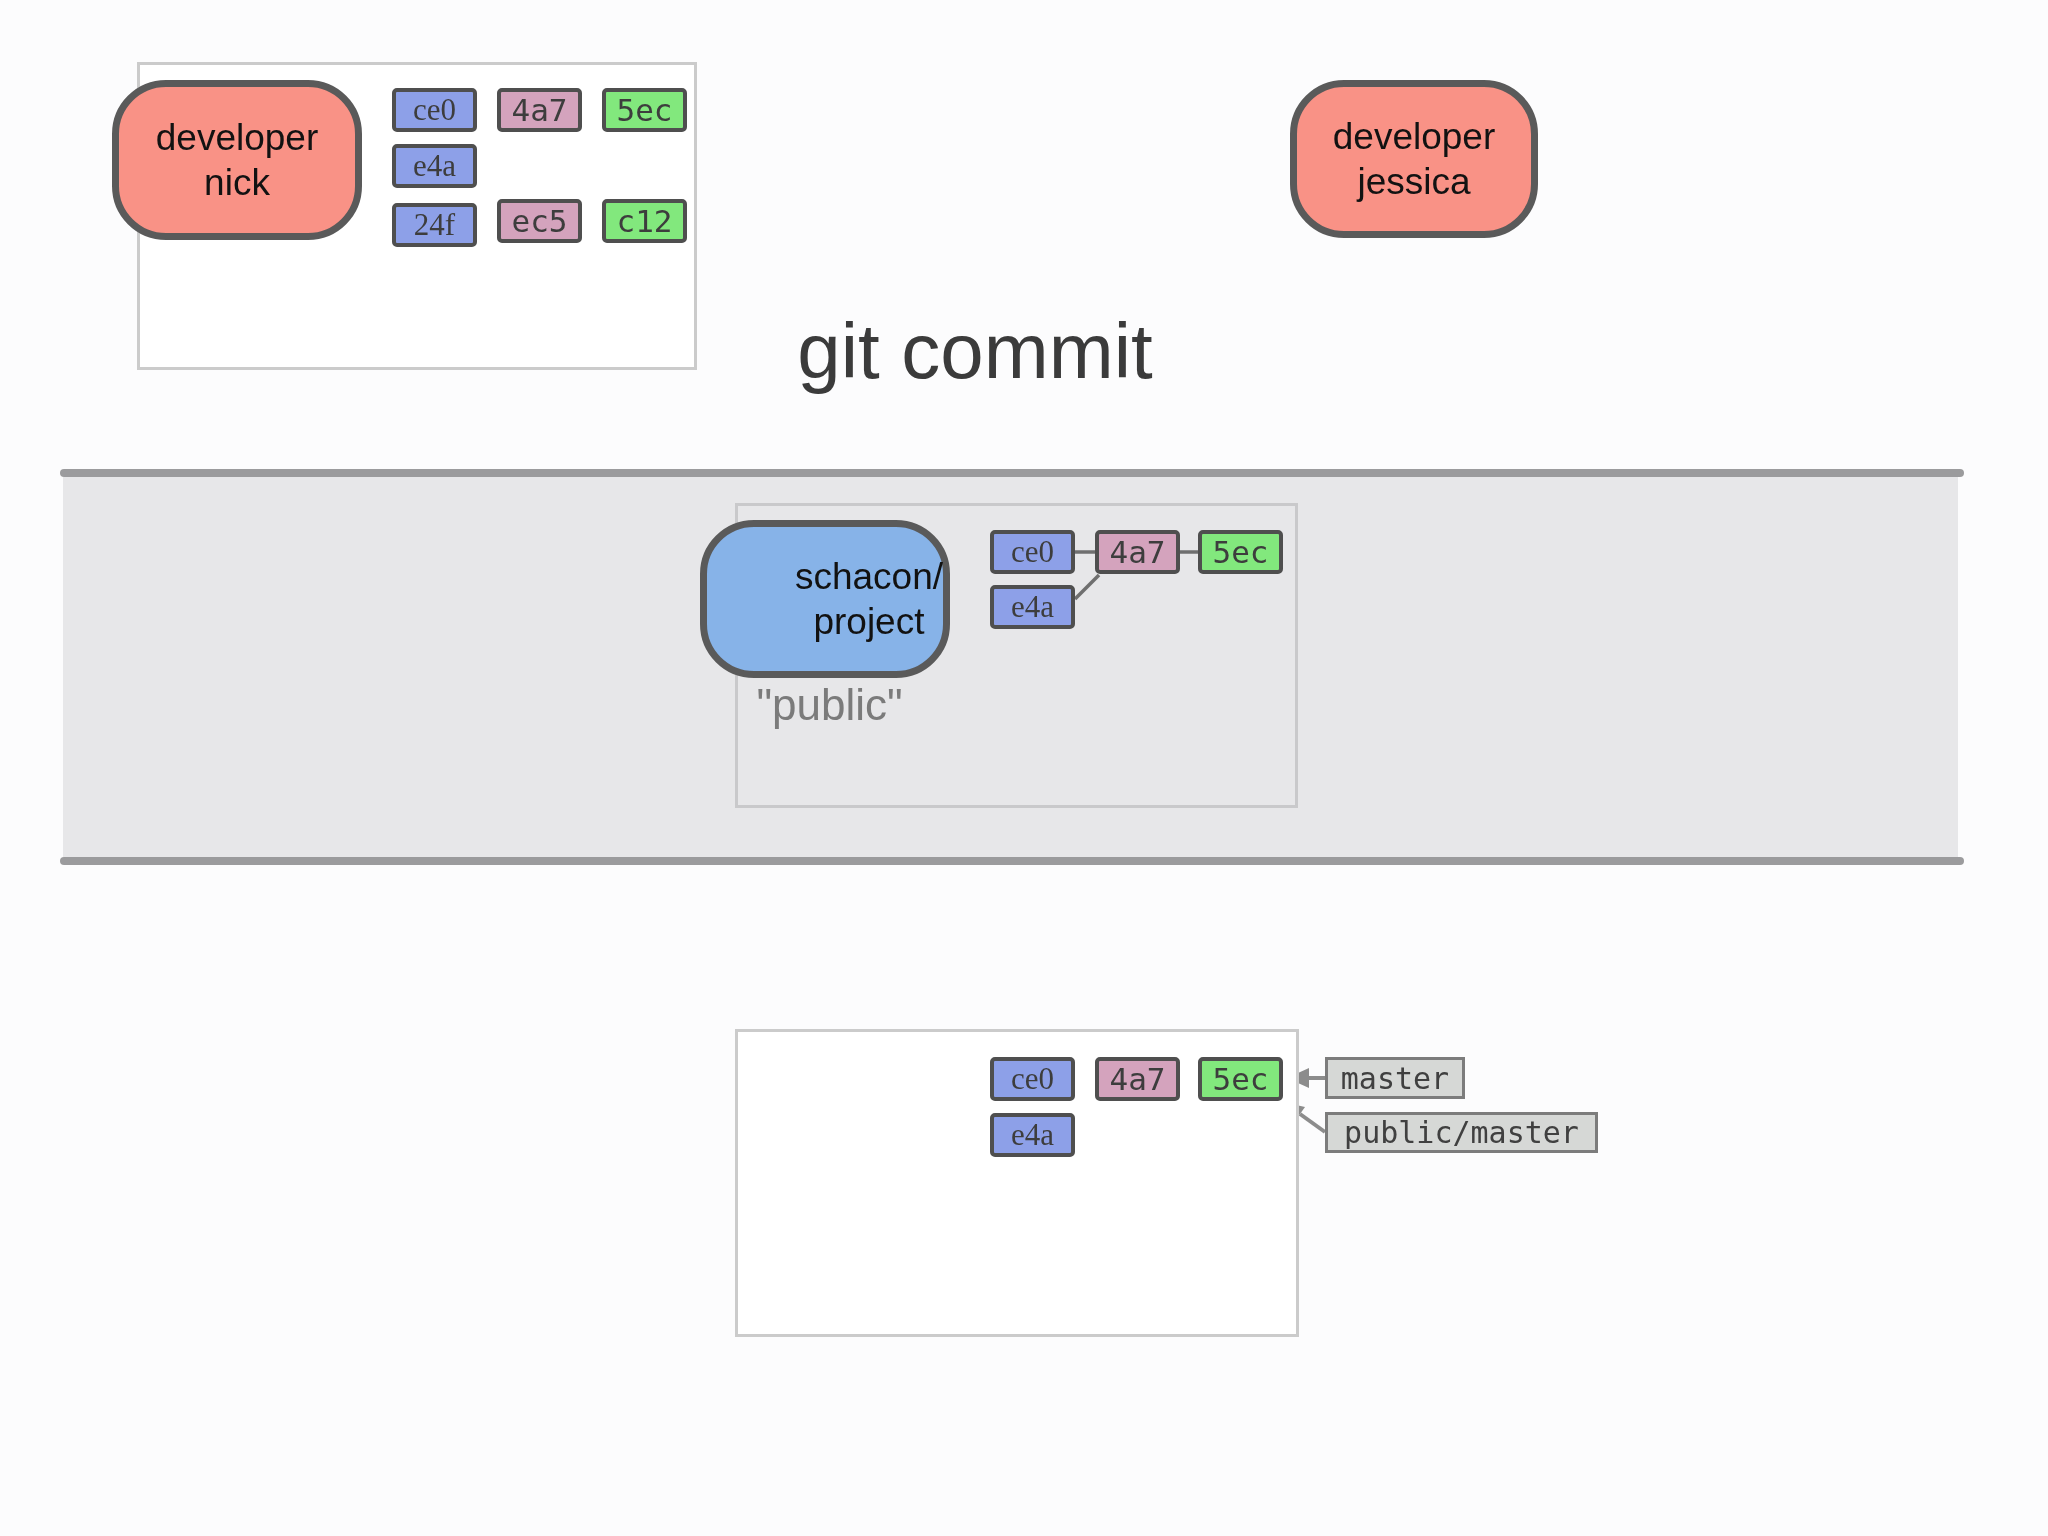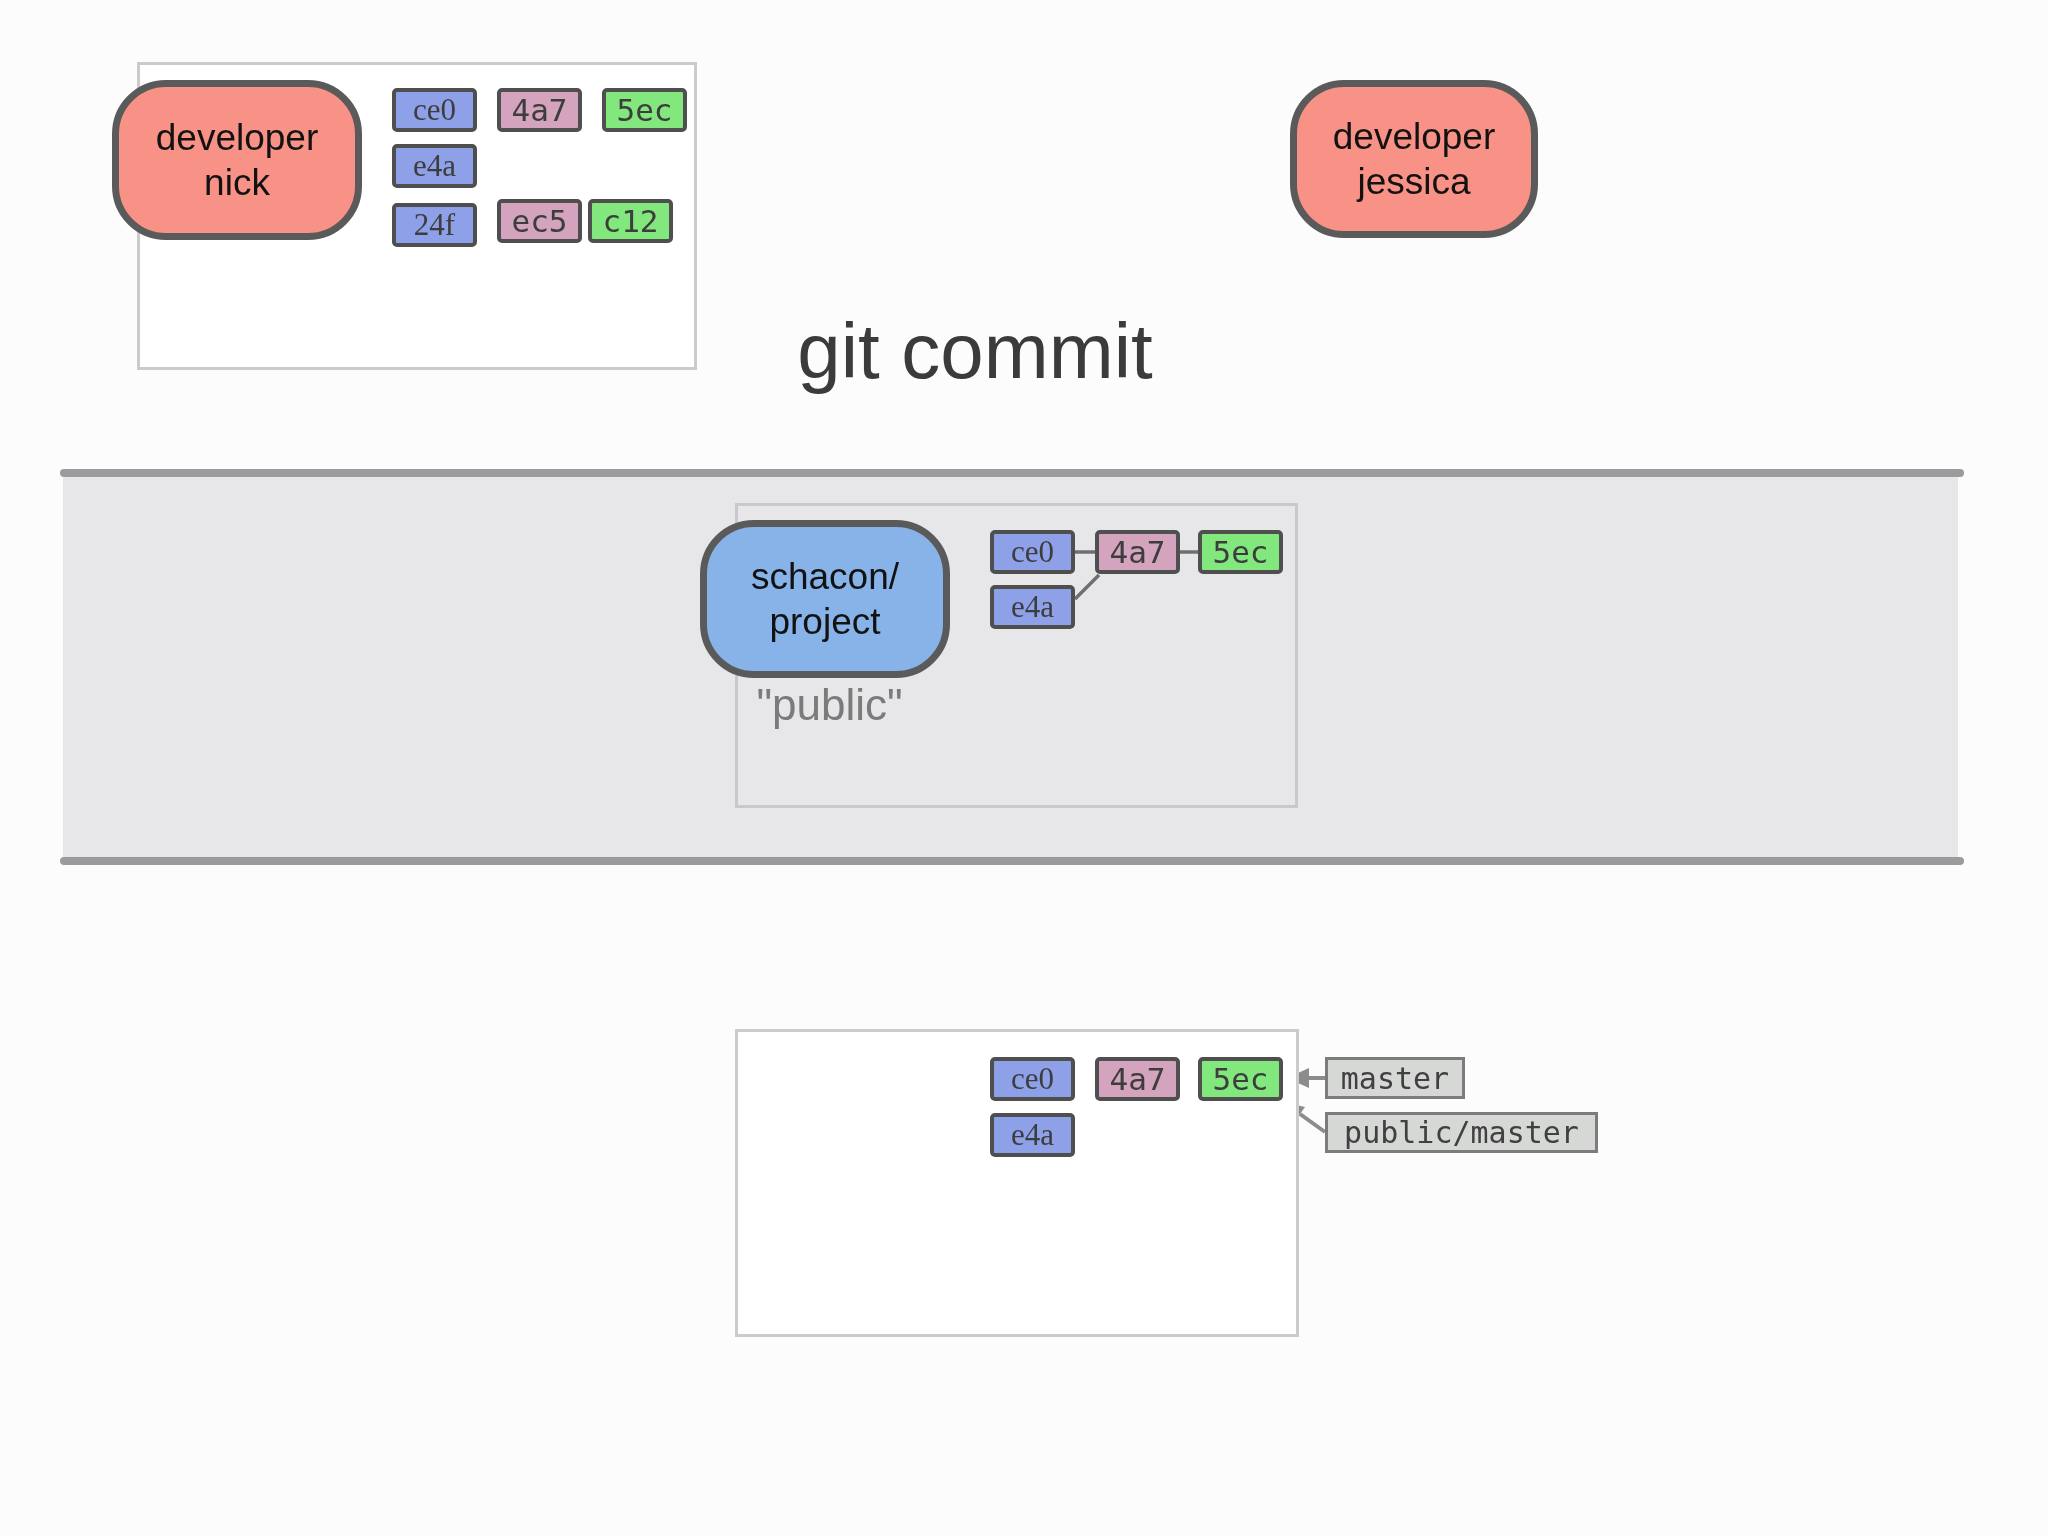--- a/index.html
+++ b/index.html
@@ -12,21 +12,21 @@
   .inner-box{background:transparent;border:3px solid #c9c9cb;}
 
   
   .band-fill{background:var(--band-gray,#e7e7e9);}
   .band-line{background:#9b9b9d;border-radius:4px;height:8px;}
 
   
   .pill{border:7px solid #5a5a5a;border-radius:54px;display:flex;align-items:center;justify-content:center;}
   .pill-label{font-size:37px;line-height:1.22;color:#121212;text-align:center;white-space:pre-line;}
   .pill-red{background:var(--developer-red,#f99286);}
-  .pill-blue{background:var(--public-repo-blue,#87b3e8);}
+  .pill-blue{background:var(--public-repo-blue,#87b3e8);justify-content:flex-end;}
   .pill-green{background:var(--local-repo-green,#cce6b9);}
 
   
   .commit{width:85px;height:44px;border:4px solid #4f4f4f;border-radius:5px;
           display:flex;align-items:center;justify-content:center;
           font-family:"DejaVu Sans Mono",monospace;font-size:31px;color:#3d3d3d;}
   .c-blue{background:var(--commit-blue,#8da0e8);font-family:Liberation Serif, serif;}
   .c-pink{background:var(--commit-pink,#d4a3bd);}
   .c-green{background:var(--commit-green,#82e87d);}
 
@@ -92,21 +92,21 @@
     <span class="pill-label">developer
 nick</span>
   </div>
 
   <div class="abs commit c-blue" style="left:392px;top:88px;">ce0</div>
   <div class="abs commit c-pink" style="left:497px;top:88px;">4a7</div>
   <div class="abs commit c-green" style="left:602px;top:88px;">5ec</div>
   <div class="abs commit c-blue" style="left:392px;top:144px;">e4a</div>
   <div class="abs commit c-blue" style="left:392px;top:203px;">24f</div>
   <div class="abs commit c-pink" style="left:497px;top:199px;">ec5</div>
-  <div class="abs commit c-green" style="left:588px;top:199px;">c12</div>
+  <div class="abs commit c-green" style="left:602px;top:199px;">c12</div>
 
   <div class="abs pill pill-red" style="left:1290px;top:80px;width:248px;height:158px;">
     <span class="pill-label">developer
 jessica</span>
   </div>
 
   <div class="abs title" style="left:700px;top:272px;width:550px;height:95px;margin-top:34px;">git commit</div>
 
   <div class="abs inner-box" style="left:735px;top:503px;width:563px;height:305px;"></div>
 

